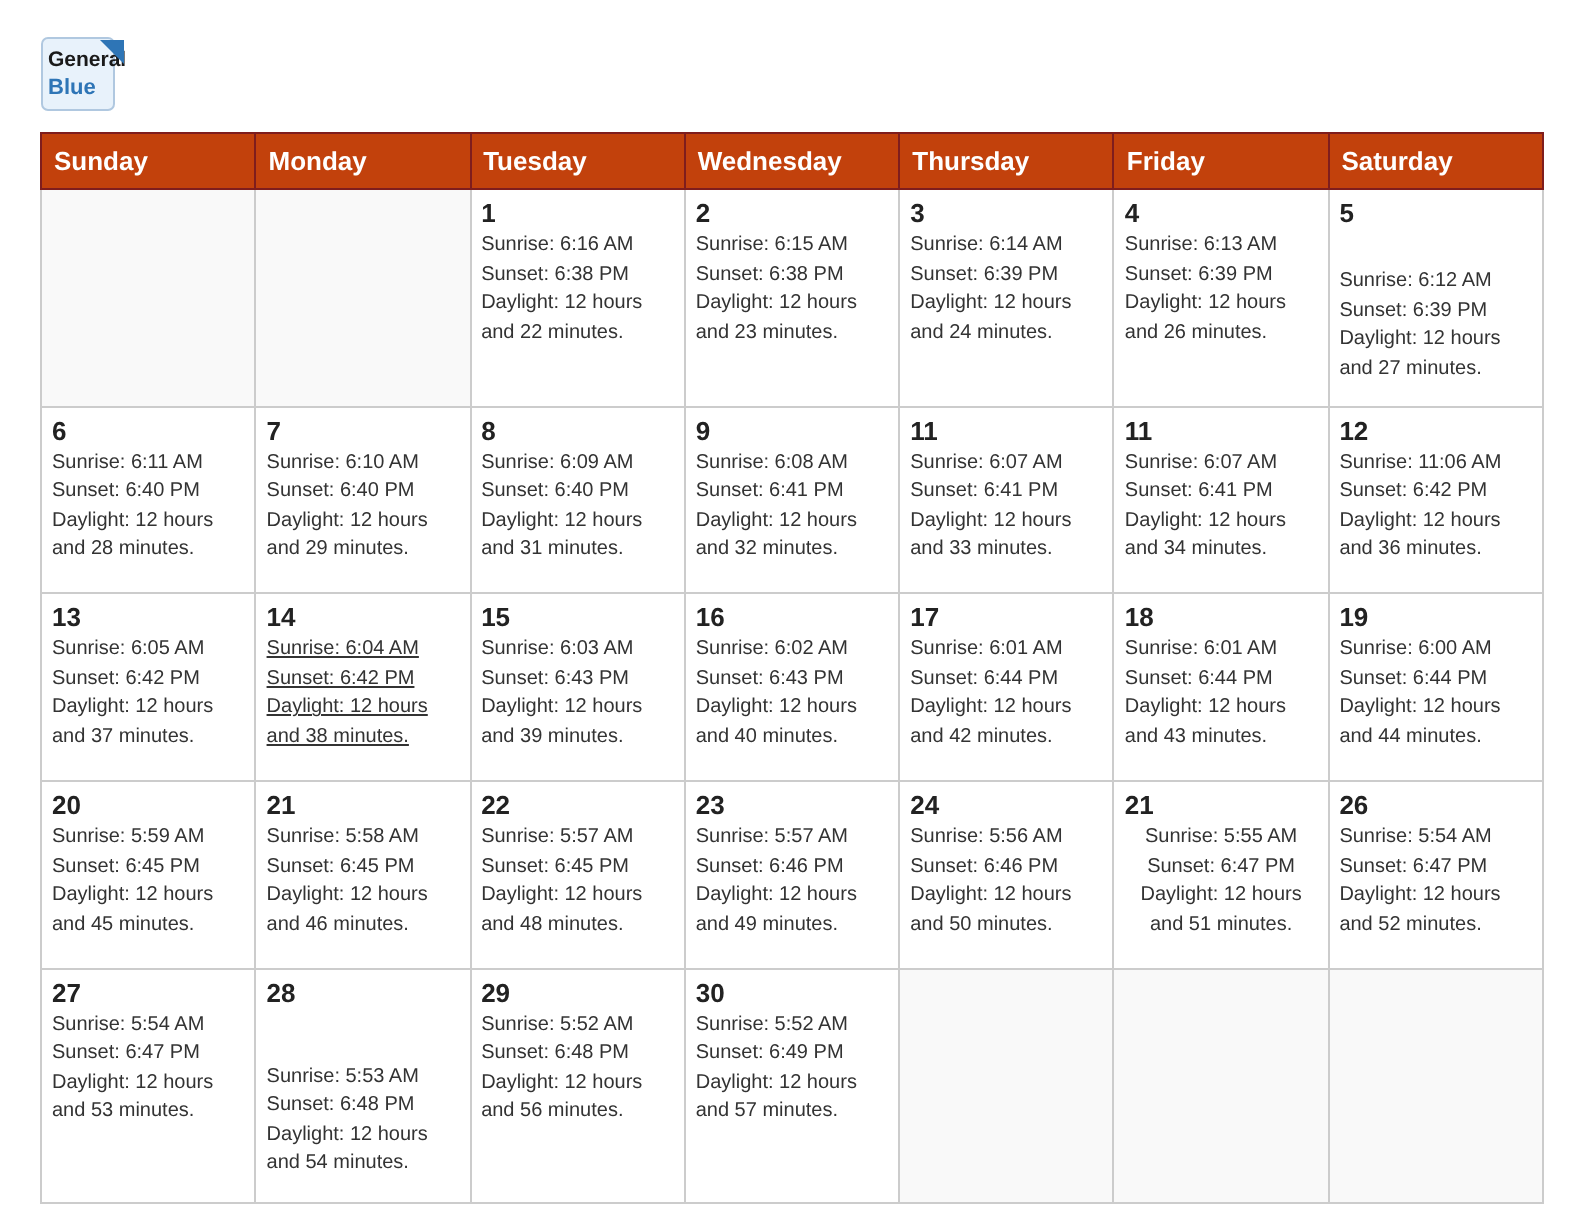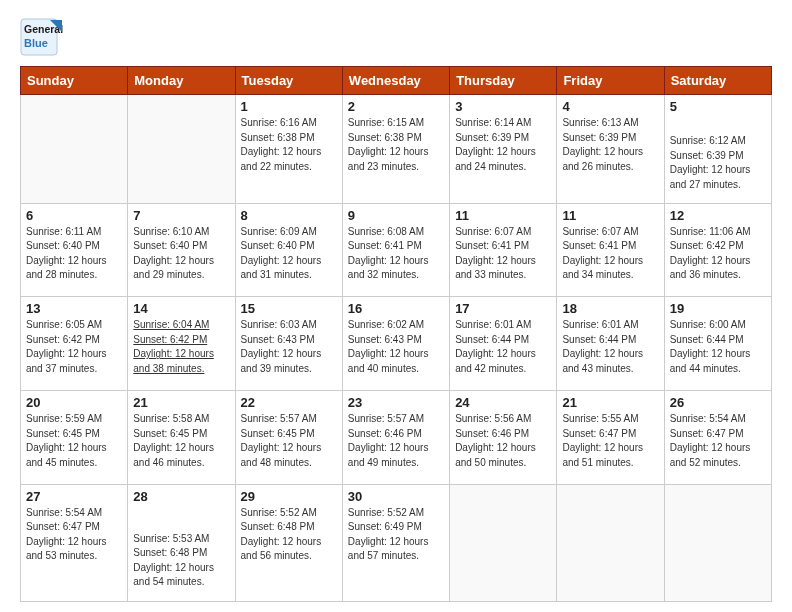--- a/index.html
+++ b/index.html
@@ -265,21 +265,21 @@
 Daylight: 12 hours and 49 minutes.</div>
           </td>
           <td>
             <span class="day-num">24</span>
             <div class="day-info" style="white-space: pre-line;">Sunrise: 5:56 AM
 Sunset: 6:46 PM
 Daylight: 12 hours and 50 minutes.</div>
           </td>
           <td>
             <span class="day-num">21</span>
-            <div class="day-info" style="white-space: pre-line;">Sunrise: 5:55 AM
+            <div class="day-info" style="white-space: pre-line; text-align: center;">Sunrise: 5:55 AM
 Sunset: 6:47 PM
 Daylight: 12 hours and 51 minutes.</div>
           </td>
           <td>
             <span class="day-num">26</span>
             <div class="day-info" style="white-space: pre-line;">Sunrise: 5:54 AM
 Sunset: 6:47 PM
 Daylight: 12 hours and 52 minutes.</div>
           </td>
         </tr>

